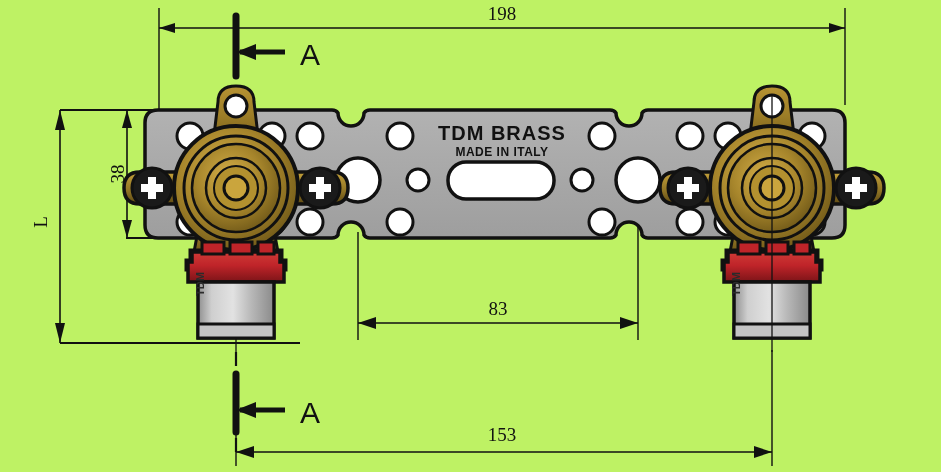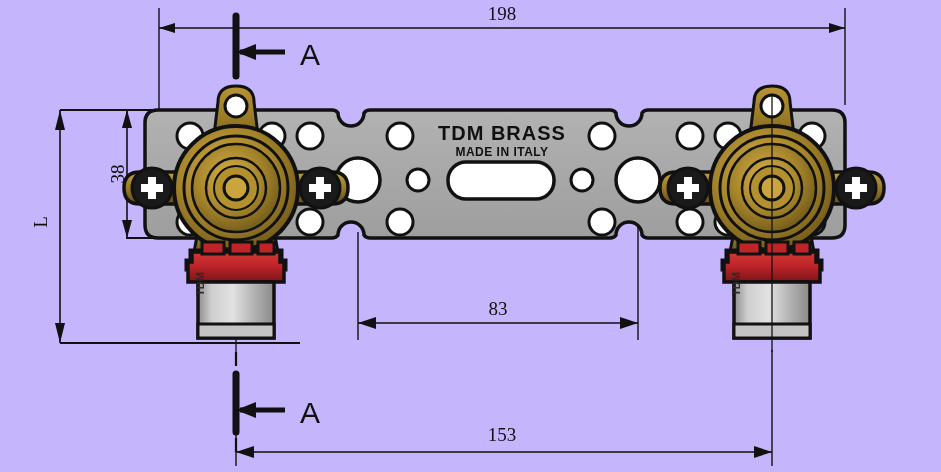--- a/index.html
+++ b/index.html
@@ -1,18 +1,18 @@
 <!DOCTYPE html>
 <html><head>
 <meta charset="utf-8">
 <style>
   html,body{margin:0;padding:0;background:#ffffff;}
   body{width:941px;height:472px;overflow:hidden;
        font-family:"Liberation Sans", sans-serif;}
-  #stage{position:relative;width:941px;height:472px;background:#c4b5fd;}
+  #stage{position:relative;width:941px;height:472px;background:#bef264;}
   svg{display:block;}
   .dimtext{font-family:"Liberation Serif", serif;font-size:19px;fill:#111;}
   .secletter{font-family:"Liberation Sans", sans-serif;font-size:30px;fill:#111;}
   .brandtext{font-family:"Liberation Sans", sans-serif;font-weight:bold;fill:#111;}
 </style>
 </head>
 <body>
 
 <div id="stage">
 <svg width="941" height="472" viewBox="0 0 941 472">

